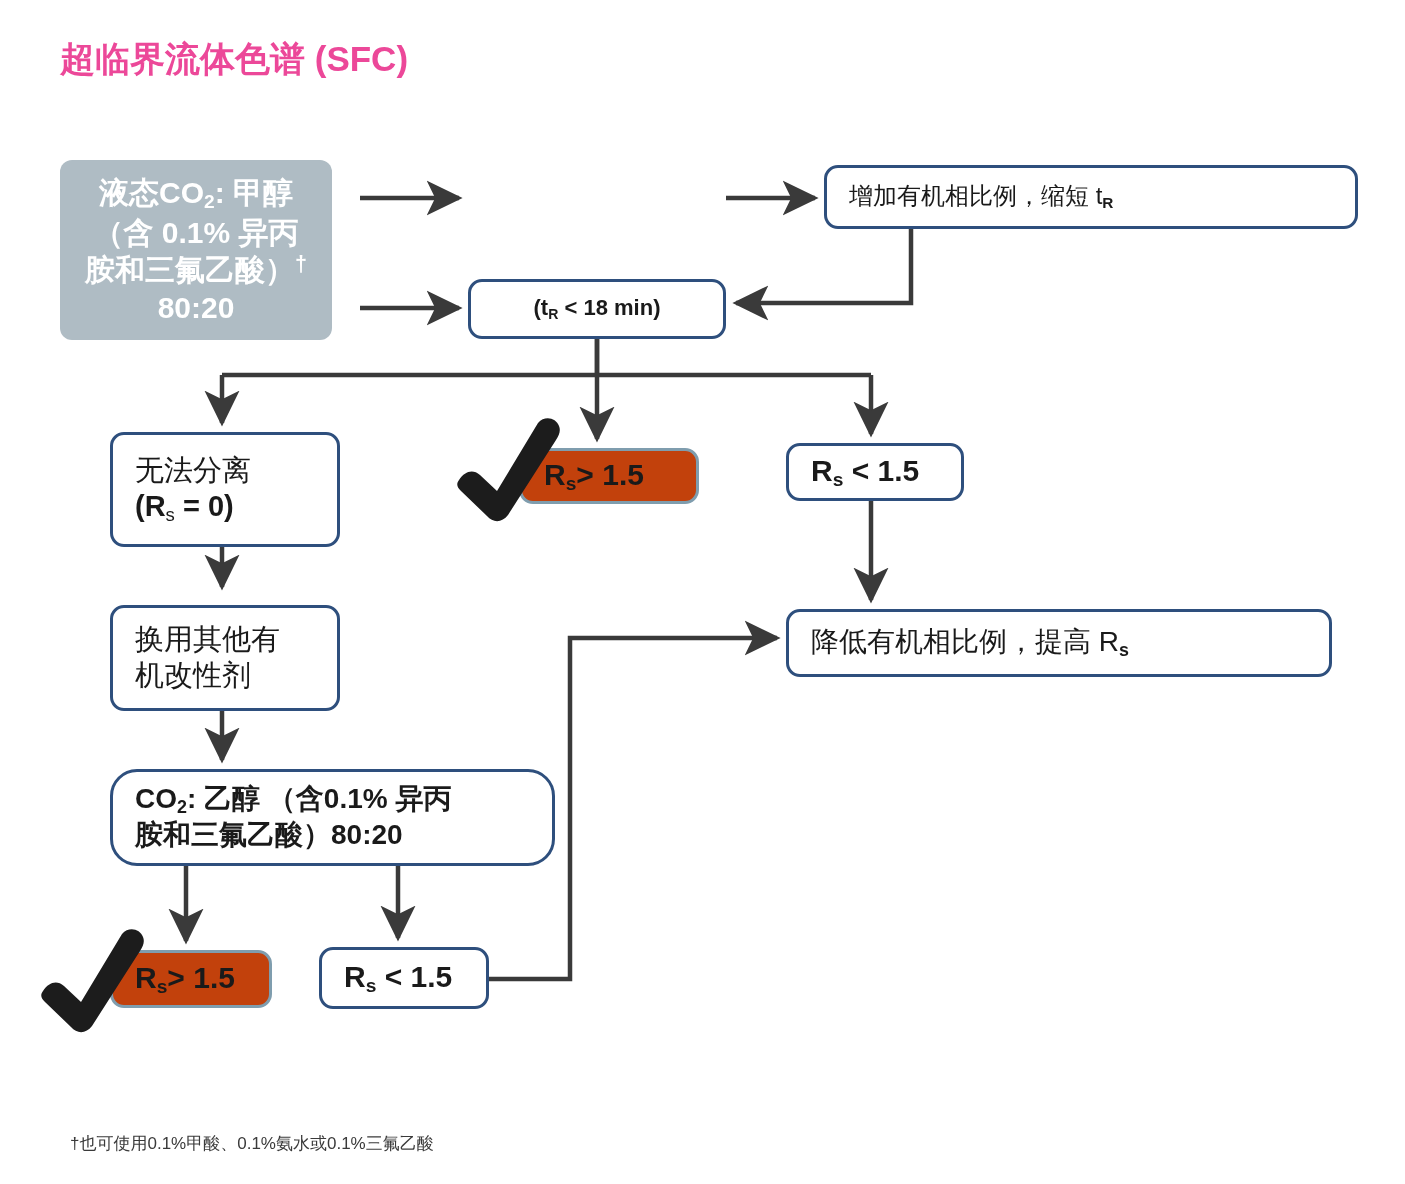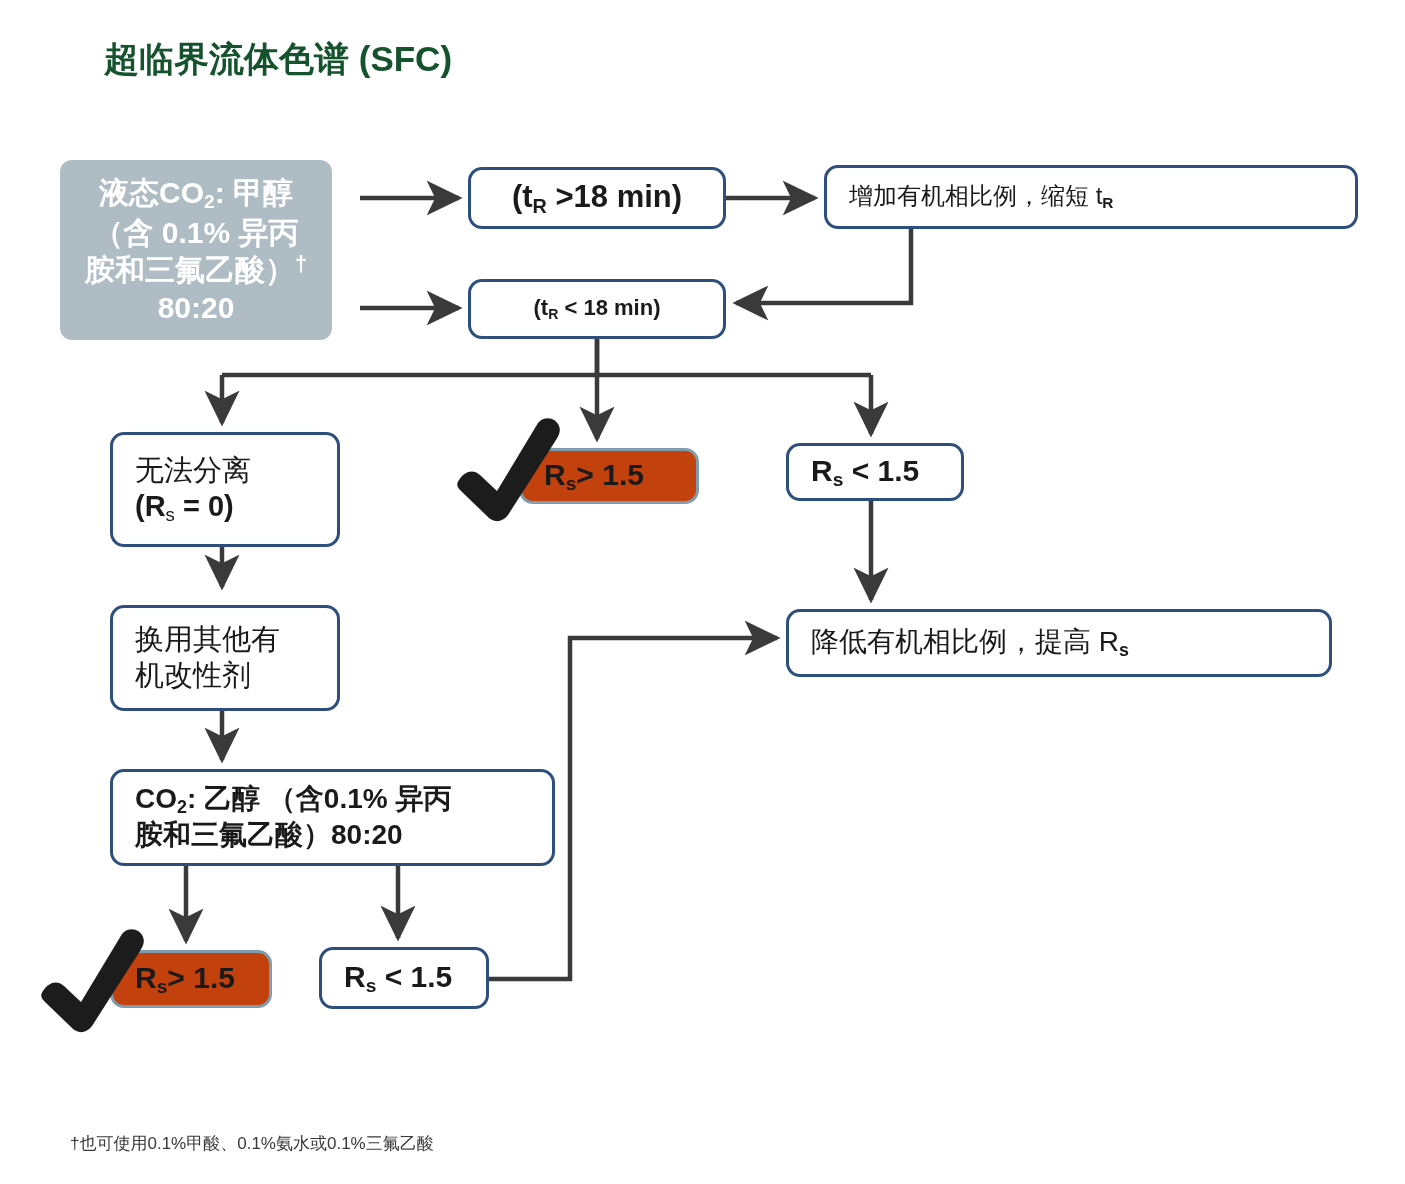--- a/index.html
+++ b/index.html
@@ -25,24 +25,23 @@
     top: 0;
     width: 1405px;
     height: 1184px;
   }
   .title {
     position: absolute;
     left: 60px;
     top: 36px;
     font-size: 35px;
     font-weight: bold;
-    color: #14532d;
+    color: #ec4899;
     letter-spacing: 0px;
     white-space: nowrap;
-    margin-left: 44px;
   }
   .footnote {
     position: absolute;
     left: 70px;
     top: 1132px;
     font-size: 17px;
     color: #3a3a3a;
     white-space: nowrap;
   }
   .node {
@@ -76,21 +75,21 @@
 
   
   #n-start   { left: 60px;  top: 160px; width: 272px; height: 180px; font-size: 30px; }
   #n-tr-gt   { left: 468px; top: 167px; width: 258px; height: 62px;  font-size: 31px; font-weight: bold; }
   #n-tr-lt   { left: 468px; top: 279px; width: 258px; height: 60px;  font-size: 22px; font-weight: bold; }
   #n-incr    { left: 824px; top: 165px; width: 534px; height: 64px;  font-size: 24px; }
   #n-nosep   { left: 110px; top: 432px; width: 230px; height: 115px; font-size: 29px; }
   #n-rs-gt-1 { left: 519px; top: 448px; width: 180px; height: 56px;  font-size: 30px; font-weight: bold; }
   #n-rs-lt-1 { left: 786px; top: 443px; width: 178px; height: 58px;  font-size: 30px; font-weight: bold; }
   #n-switch  { left: 110px; top: 605px; width: 230px; height: 106px; font-size: 29px; }
-  #n-co2eth  { left: 110px; top: 769px; width: 445px; height: 97px;  font-size: 28px; font-weight: bold; }
+  #n-co2eth  { left: 110px; top: 769px; width: 445px; height: 97px;  font-size: 28px; font-weight: bold; border-radius: 27px; }
   #n-lower   { left: 786px; top: 609px; width: 546px; height: 68px;  font-size: 28px; }
   #n-rs-gt-2 { left: 110px; top: 950px; width: 162px; height: 58px;  font-size: 30px; font-weight: bold; }
   #n-rs-lt-2 { left: 319px; top: 947px; width: 170px; height: 62px;  font-size: 30px; font-weight: bold; }
 
   .node.textleft { justify-content: flex-start; }
   .node.textleft .inner { text-align: left; padding-left: 22px; }
 
   .check { position: absolute; pointer-events: none; }
   #check-1 { left: 452px; top: 417px; }
   #check-2 { left: 36px;  top: 928px; }
@@ -143,25 +142,20 @@
 
   <div class="node gray" id="n-start">
     <div class="inner">
       <span>液态CO</span><sub>2</sub><span>: 甲醇</span><br>
       <span>（含 0.1% 异丙</span><br>
       <span>胺和三氟乙酸）</span><span style="font-size:0.72em; vertical-align:0.42em;">†</span><br>
       <span>80:20</span>
     </div>
   </div>
 
-  <div class="node navy" id="n-tr-gt">
-    <div class="inner">
-      <span>(t</span><sub>R</sub><span> &gt;18 min)</span>
-    </div>
-  </div>
 
   <div class="node navy" id="n-tr-lt">
     <div class="inner">
       <span>(t</span><sub>R</sub><span> &lt; 18 min)</span>
     </div>
   </div>
 
   <div class="node navy textleft" id="n-incr">
     <div class="inner">
       <span>增加有机相比例，缩短 t</span><sub style="font-weight:bold;">R</sub>

